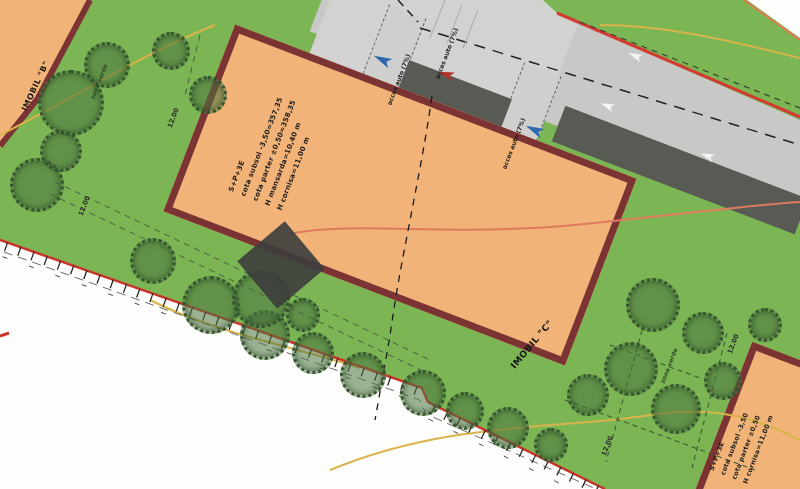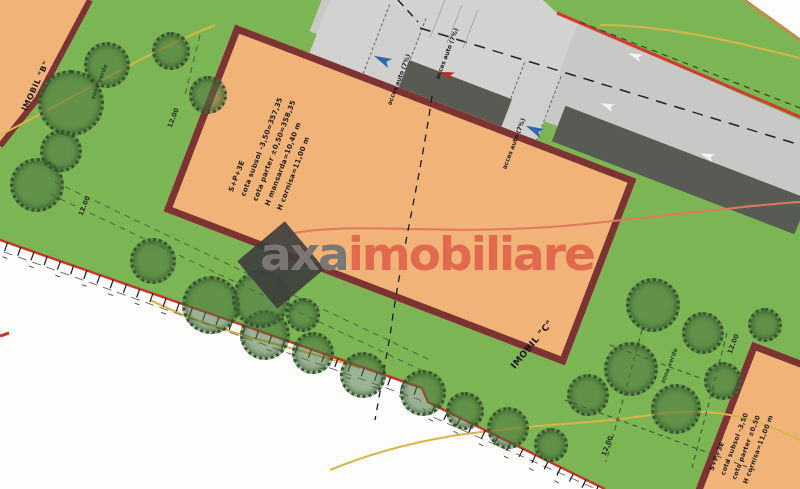--- a/index.html
+++ b/index.html
@@ -260,17 +260,14 @@
 
   <div class="lbl dim" style="left:163px;top:112px;">12.00</div>
   <div class="lbl dim" style="left:74px;top:200px;">12.00</div>
   <div class="lbl dim" style="left:597px;top:440px;">12.00</div>
   <div class="lbl dim" style="left:723px;top:338px;">12.00</div>
 
   <div class="lbl greenlbl" style="left:80px;top:76px;">zona verde</div>
   <div class="lbl greenlbl" style="left:650px;top:360px;">zona verde</div>
 
   <div class="abs" id="wm-box"></div>
-  <div class="abs" id="wm-text">
-    <span class="brand">axa</span><span class="suffix">imobiliare</span>
-  </div>
 
 </div>
 
 </body></html>

